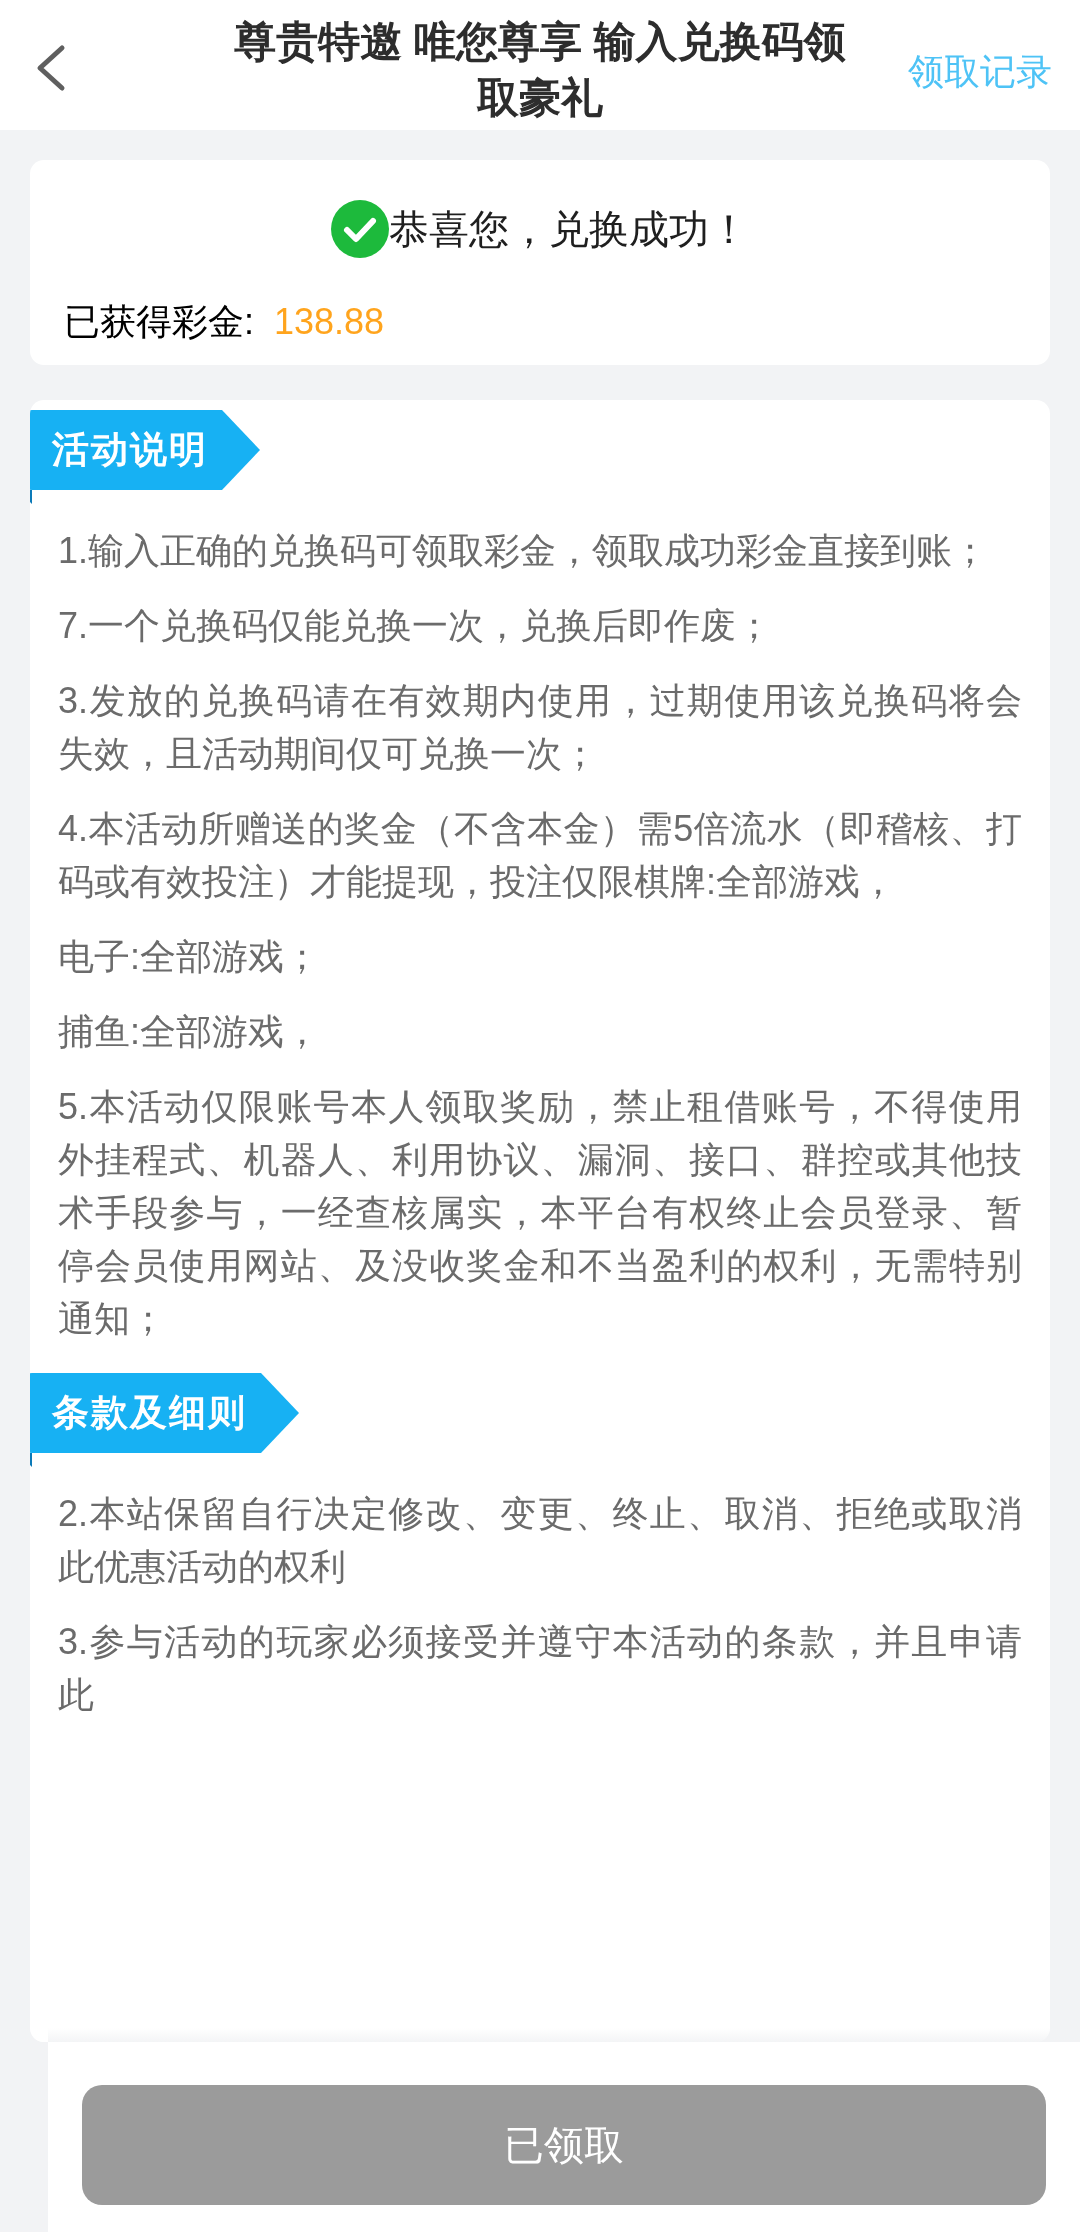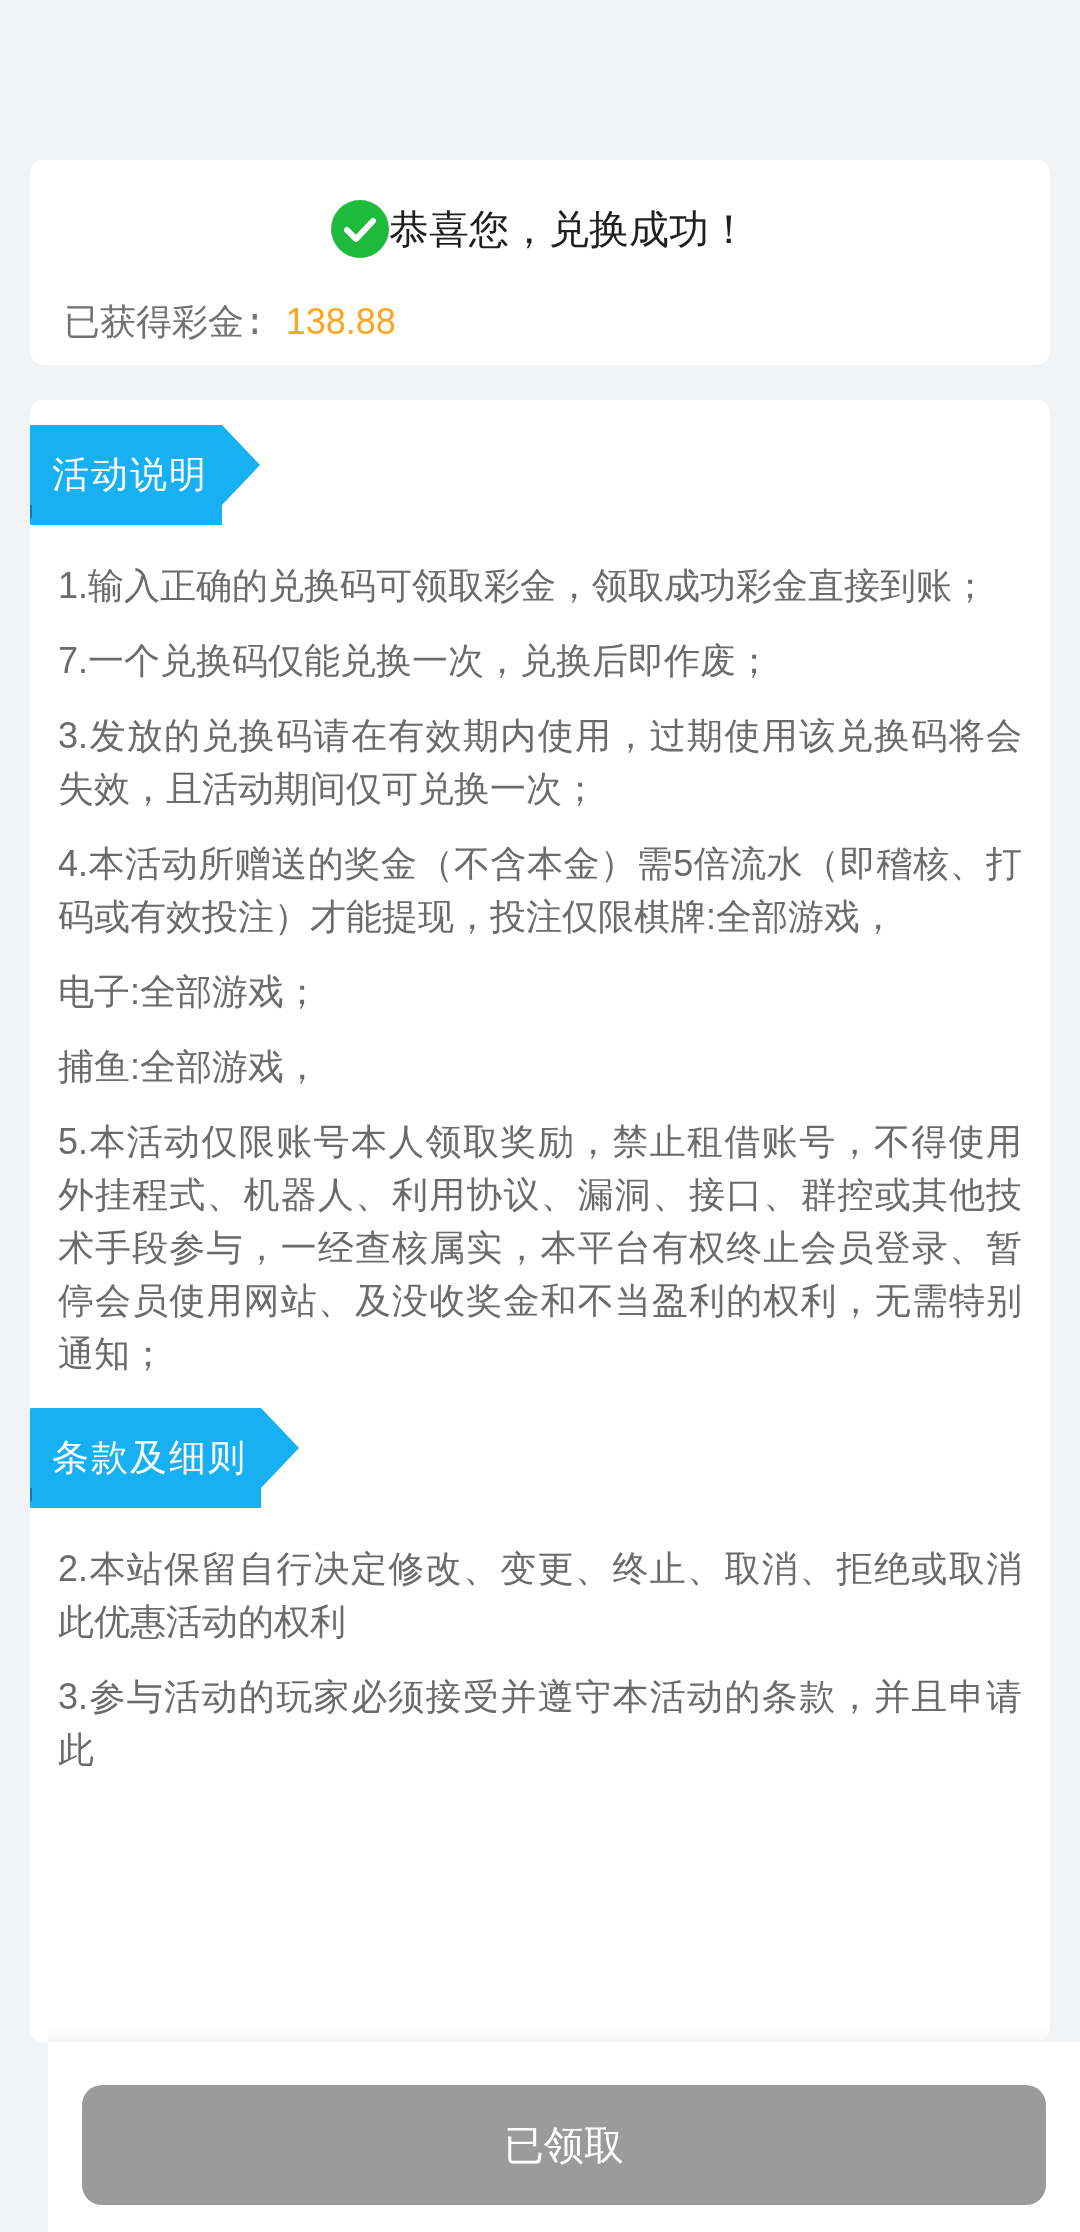--- a/index.html
+++ b/index.html
@@ -51,40 +51,41 @@
     display:flex;align-items:center;justify-content:center;
   }
   .check-circle{width:58px;height:58px;flex:0 0 auto;}
   .success-text{
     font-size:40px;color:#1f1f1f;
   }
   .amount-row{
     position:absolute;top:138px;left:34px;
     font-size:36px;
   }
-  .amount-label{color:#737373;font-family:Liberation Mono, monospace;}
+  .amount-label{color:#000000;}
   .amount-value{color:#ffa41d;margin-left:10px;}
 
   .content-card{
     top:400px;height:1642px;
     overflow:hidden;
   }
   .content-card::after{
     content:"";position:absolute;left:0;right:0;bottom:0;height:36px;
     background:linear-gradient(to bottom, rgba(255,255,255,0), rgba(255,255,255,.95));
     pointer-events:none;
   }
 
   
   .ribbon-wrap{
     position:relative;
-    margin:25px 0 34px -12px;
-    height:100px;
+    margin:10px 0 34px -12px;
+    height:80px;
     display:flex;align-items:stretch;
     width:fit-content;
+    font-weight:bold;
   }
   .ribbon-body{
     background:#17b1f3;
     border-radius:14px 0 0 14px;
     display:flex;align-items:center;
     padding:0 14px 0 34px;
     font-size:37px;color:#ffffff;
     letter-spacing:2px;
   }
   .ribbon-tip{
@@ -129,20 +130,29 @@
     font-family:inherit;
     display:flex;align-items:center;justify-content:center;
     cursor:default;
   }
 </style>
 </head>
 <body>
 
 <div class="screen">
 
+  <div class="header">
+    <button class="back-btn">
+      <svg width="44" height="56" viewBox="0 0 44 56">
+        <polyline points="34,8 12,28 34,48" fill="none" stroke="#5f5f5f" stroke-width="5" stroke-linecap="round" stroke-linejoin="round"></polyline>
+      </svg>
+    </button>
+    <div class="page-title">尊贵特邀 唯您尊享 输入兑换码领取豪礼</div>
+    <div class="history-link">领取记录</div>
+  </div>
 
   <div class="card result-card">
     <div class="result-row">
       <svg class="check-circle" viewBox="0 0 58 58">
         <circle cx="29" cy="29" r="29" fill="#1dba3c"></circle>
         <polyline points="16,30 25,39 42,21" fill="none" stroke="#ffffff" stroke-width="6" stroke-linecap="round" stroke-linejoin="round"></polyline>
       </svg>
       <span class="success-text">恭喜您，兑换成功！</span>
     </div>
     <div class="amount-row">

